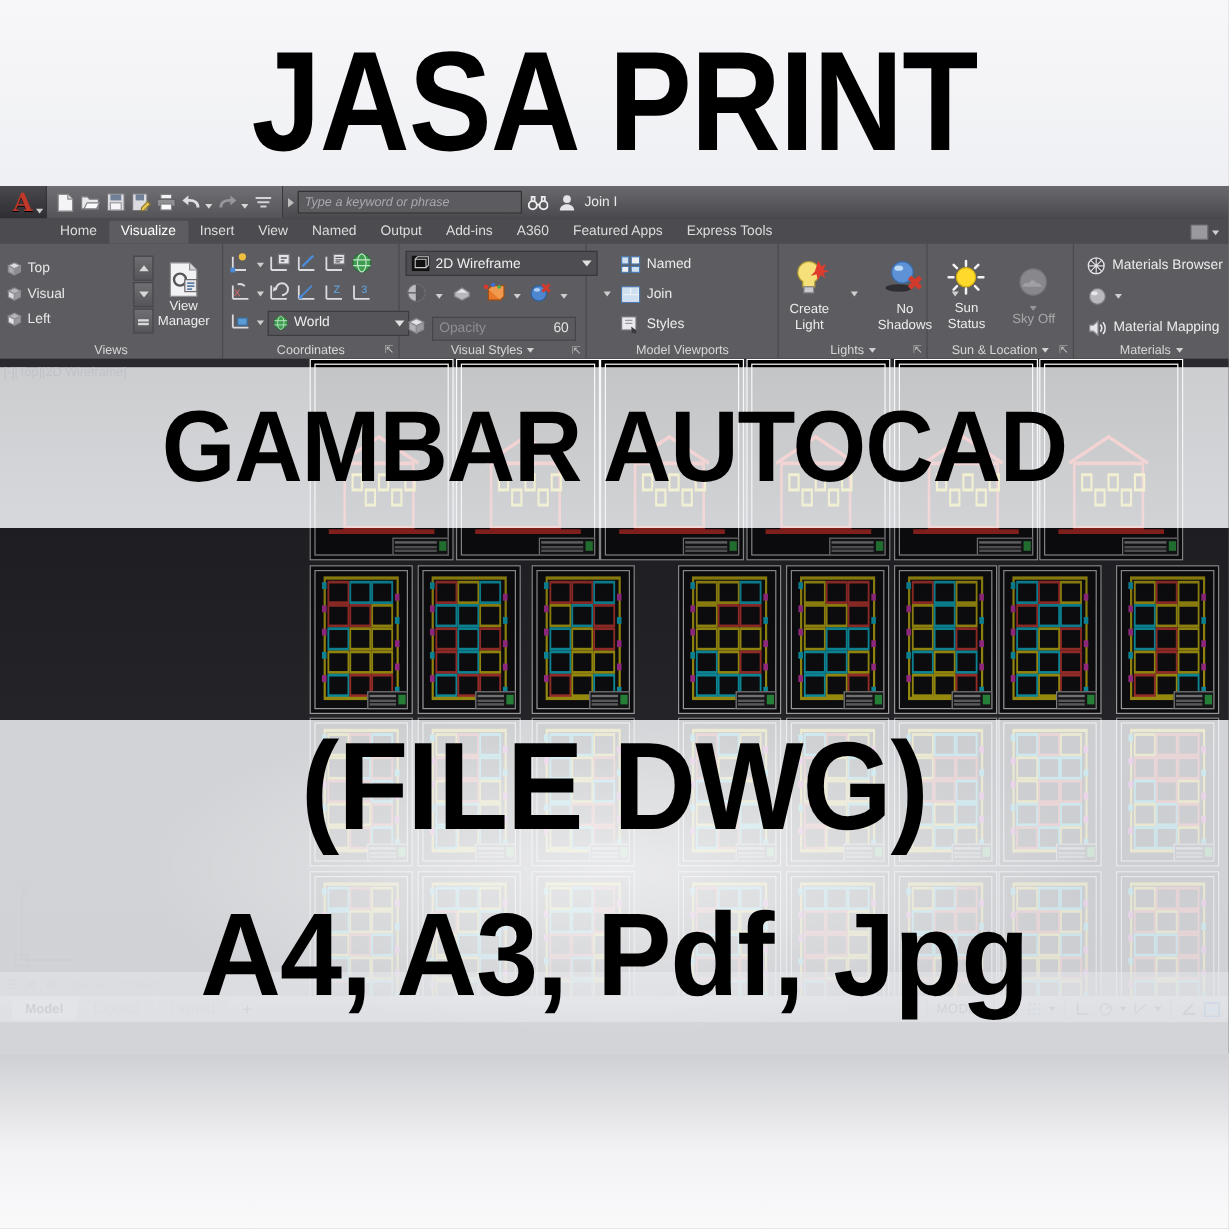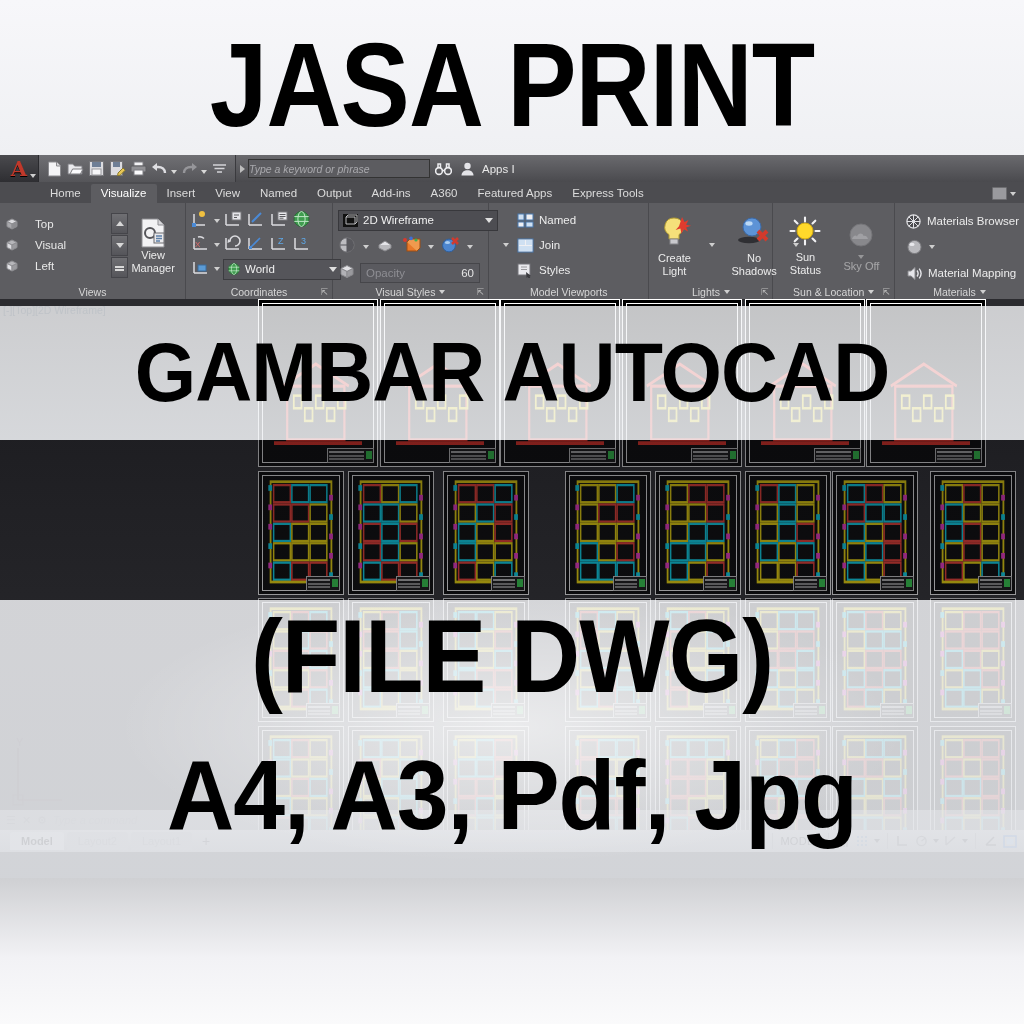--- a/index.html
+++ b/index.html
@@ -18,21 +18,21 @@
   .appbtn .caret{position:absolute;right:2px;bottom:4px;width:0;height:0;border-left:3px solid transparent;border-right:3px solid transparent;border-top:4px solid #cfcfcf;}
   .qat{height:27px;background:linear-gradient(#707074,#555559);display:flex;align-items:center;padding:0 6px;gap:2px;border-right:1px solid #3a3a3e;}
   .qicon{width:19px;height:19px;display:flex;align-items:center;justify-content:center;position:relative;}
   .qicon svg{display:block;}
   .qsep{width:0;height:0;border-left:3px solid transparent;border-right:3px solid transparent;border-top:4px solid #d8d8d8;margin:6px 1px 0 0;}
   .title-wrap{flex:1;height:27px;background:linear-gradient(#fbfbfd,#e6e6ea);display:flex;align-items:center;justify-content:center;gap:9px;}
   .t-app{font-size:11.5px;color:#585858;}
   .t-doc{font-size:11.5px;color:#1a1a1a;}
   .search-wrap{height:27px;background:linear-gradient(#6a6a6e,#4a4a4e);display:flex;align-items:center;padding:0 4px;gap:3px;}
   .s-caret{width:0;height:0;border-top:4px solid transparent;border-bottom:4px solid transparent;border-left:5px solid #bdbdbd;}
-  .s-box{width:180px;height:17px;background:#5c5c60;border:1px solid #333;display:flex;align-items:center;padding-left:0;}
+  .s-box{width:180px;height:17px;background:#5c5c60;border:1px solid #333;display:flex;align-items:center;padding-left:5px;}
   .s-box span{font-size:10.5px;color:#a9a9ad;font-style:italic;}
   .tb-icons{height:27px;background:linear-gradient(#6a6a6e,#4a4a4e);display:flex;align-items:center;gap:5px;padding-right:4px;}
   .tb-icons .lbl{font-size:11.5px;color:#e8e8e8;}
 
   
   .ribtabs{height:21px;background:#4c4c50;display:flex;align-items:flex-end;padding-left:40px;position:relative;}
   .rtab{font-size:11.5px;color:#dcdcdc;padding:3px 10px 4px 10px;white-space:nowrap;}
   .rtab.active{background:#5d5d61;color:#fff;border-radius:2px 2px 0 0;}
   .rt-right{position:absolute;right:8px;bottom:3px;display:flex;align-items:center;gap:3px;}
   .rt-box{width:13px;height:11px;background:#9a9a9e;border:1px solid #6d6d70;border-radius:1px;}
@@ -42,21 +42,21 @@
   .ribbon{height:96px;background:#5d5d61;display:flex;align-items:stretch;position:relative;overflow:hidden;}
   .panel{display:flex;flex-direction:column;border-right:1px solid #4a4a4e;position:relative;}
   .panel-body{flex:1;display:flex;align-items:center;padding:3px 5px 0 5px;}
   .panel-title{height:15px;display:flex;align-items:center;justify-content:center;gap:4px;font-size:10.5px;color:#d6d6d6;position:relative;}
   .panel-title .dd{width:0;height:0;border-left:3.5px solid transparent;border-right:3.5px solid transparent;border-top:4.5px solid #d0d0d0;}
   .panel-title .arrowbtn{position:absolute;right:4px;font-size:9px;color:#bdbdbd;}
 
   
   .viewlist{width:120px;display:flex;flex-direction:column;gap:1px;}
   .viewrow{display:flex;align-items:center;gap:4px;height:20px;}
-  .viewrow span{font-size:11.5px;color:#e8e8e8;margin-left:12px;}
+  .viewrow span{font-size:11.5px;color:#e8e8e8;}
   .vscroll{width:15px;display:flex;flex-direction:column;gap:1px;margin-left:2px;}
   .vbtn{width:15px;height:19px;background:linear-gradient(#6f6f73,#55555a);border:1px solid #45454a;display:flex;align-items:center;justify-content:center;}
   .up{width:0;height:0;border-left:4px solid transparent;border-right:4px solid transparent;border-bottom:5px solid #d8d8d8;}
   .down{width:0;height:0;border-left:4px solid transparent;border-right:4px solid transparent;border-top:5px solid #d8d8d8;}
   .bar{width:9px;height:2px;background:#d8d8d8;box-shadow:0 3px 0 #d8d8d8;}
   .bigbtn{width:62px;display:flex;flex-direction:column;align-items:center;gap:1px;padding-top:2px;}
   .bigbtn .cap{font-size:11px;color:#ececec;line-height:12px;text-align:center;}
 
   
   .coordgrid{display:flex;flex-direction:column;gap:2px;}
@@ -207,21 +207,21 @@
             <circle cx="13" cy="9" r="3.4" fill="none" stroke="#ededf0" stroke-width="1.6"></circle>
             <path d="M3 6V2h2.5v4M11.5 6V2H14v4M7.4 8.6h2.2" stroke="#ededf0" stroke-width="1.5" fill="none"></path>
           </svg>
       </span>
       <span class="qicon">
         <svg width="15" height="14" viewBox="0 0 15 14">
             <circle cx="7.5" cy="4" r="3.2" fill="#e4e4e8"></circle>
             <path d="M1.5 13.5c0-3.4 2.7-5.3 6-5.3s6 1.9 6 5.3z" fill="#e4e4e8"></path>
           </svg>
       </span>
-      <span class="lbl">Apps I</span>
+      <span class="lbl">Join I</span>
     </div>
   </div>
 
   <div class="ribtabs">
     <div class="rtab">Home</div>
     <div class="rtab active">Visualize</div>
     <div class="rtab">Insert</div>
     <div class="rtab">View</div>
     <div class="rtab">Named</div>
     <div class="rtab">Output</div>

